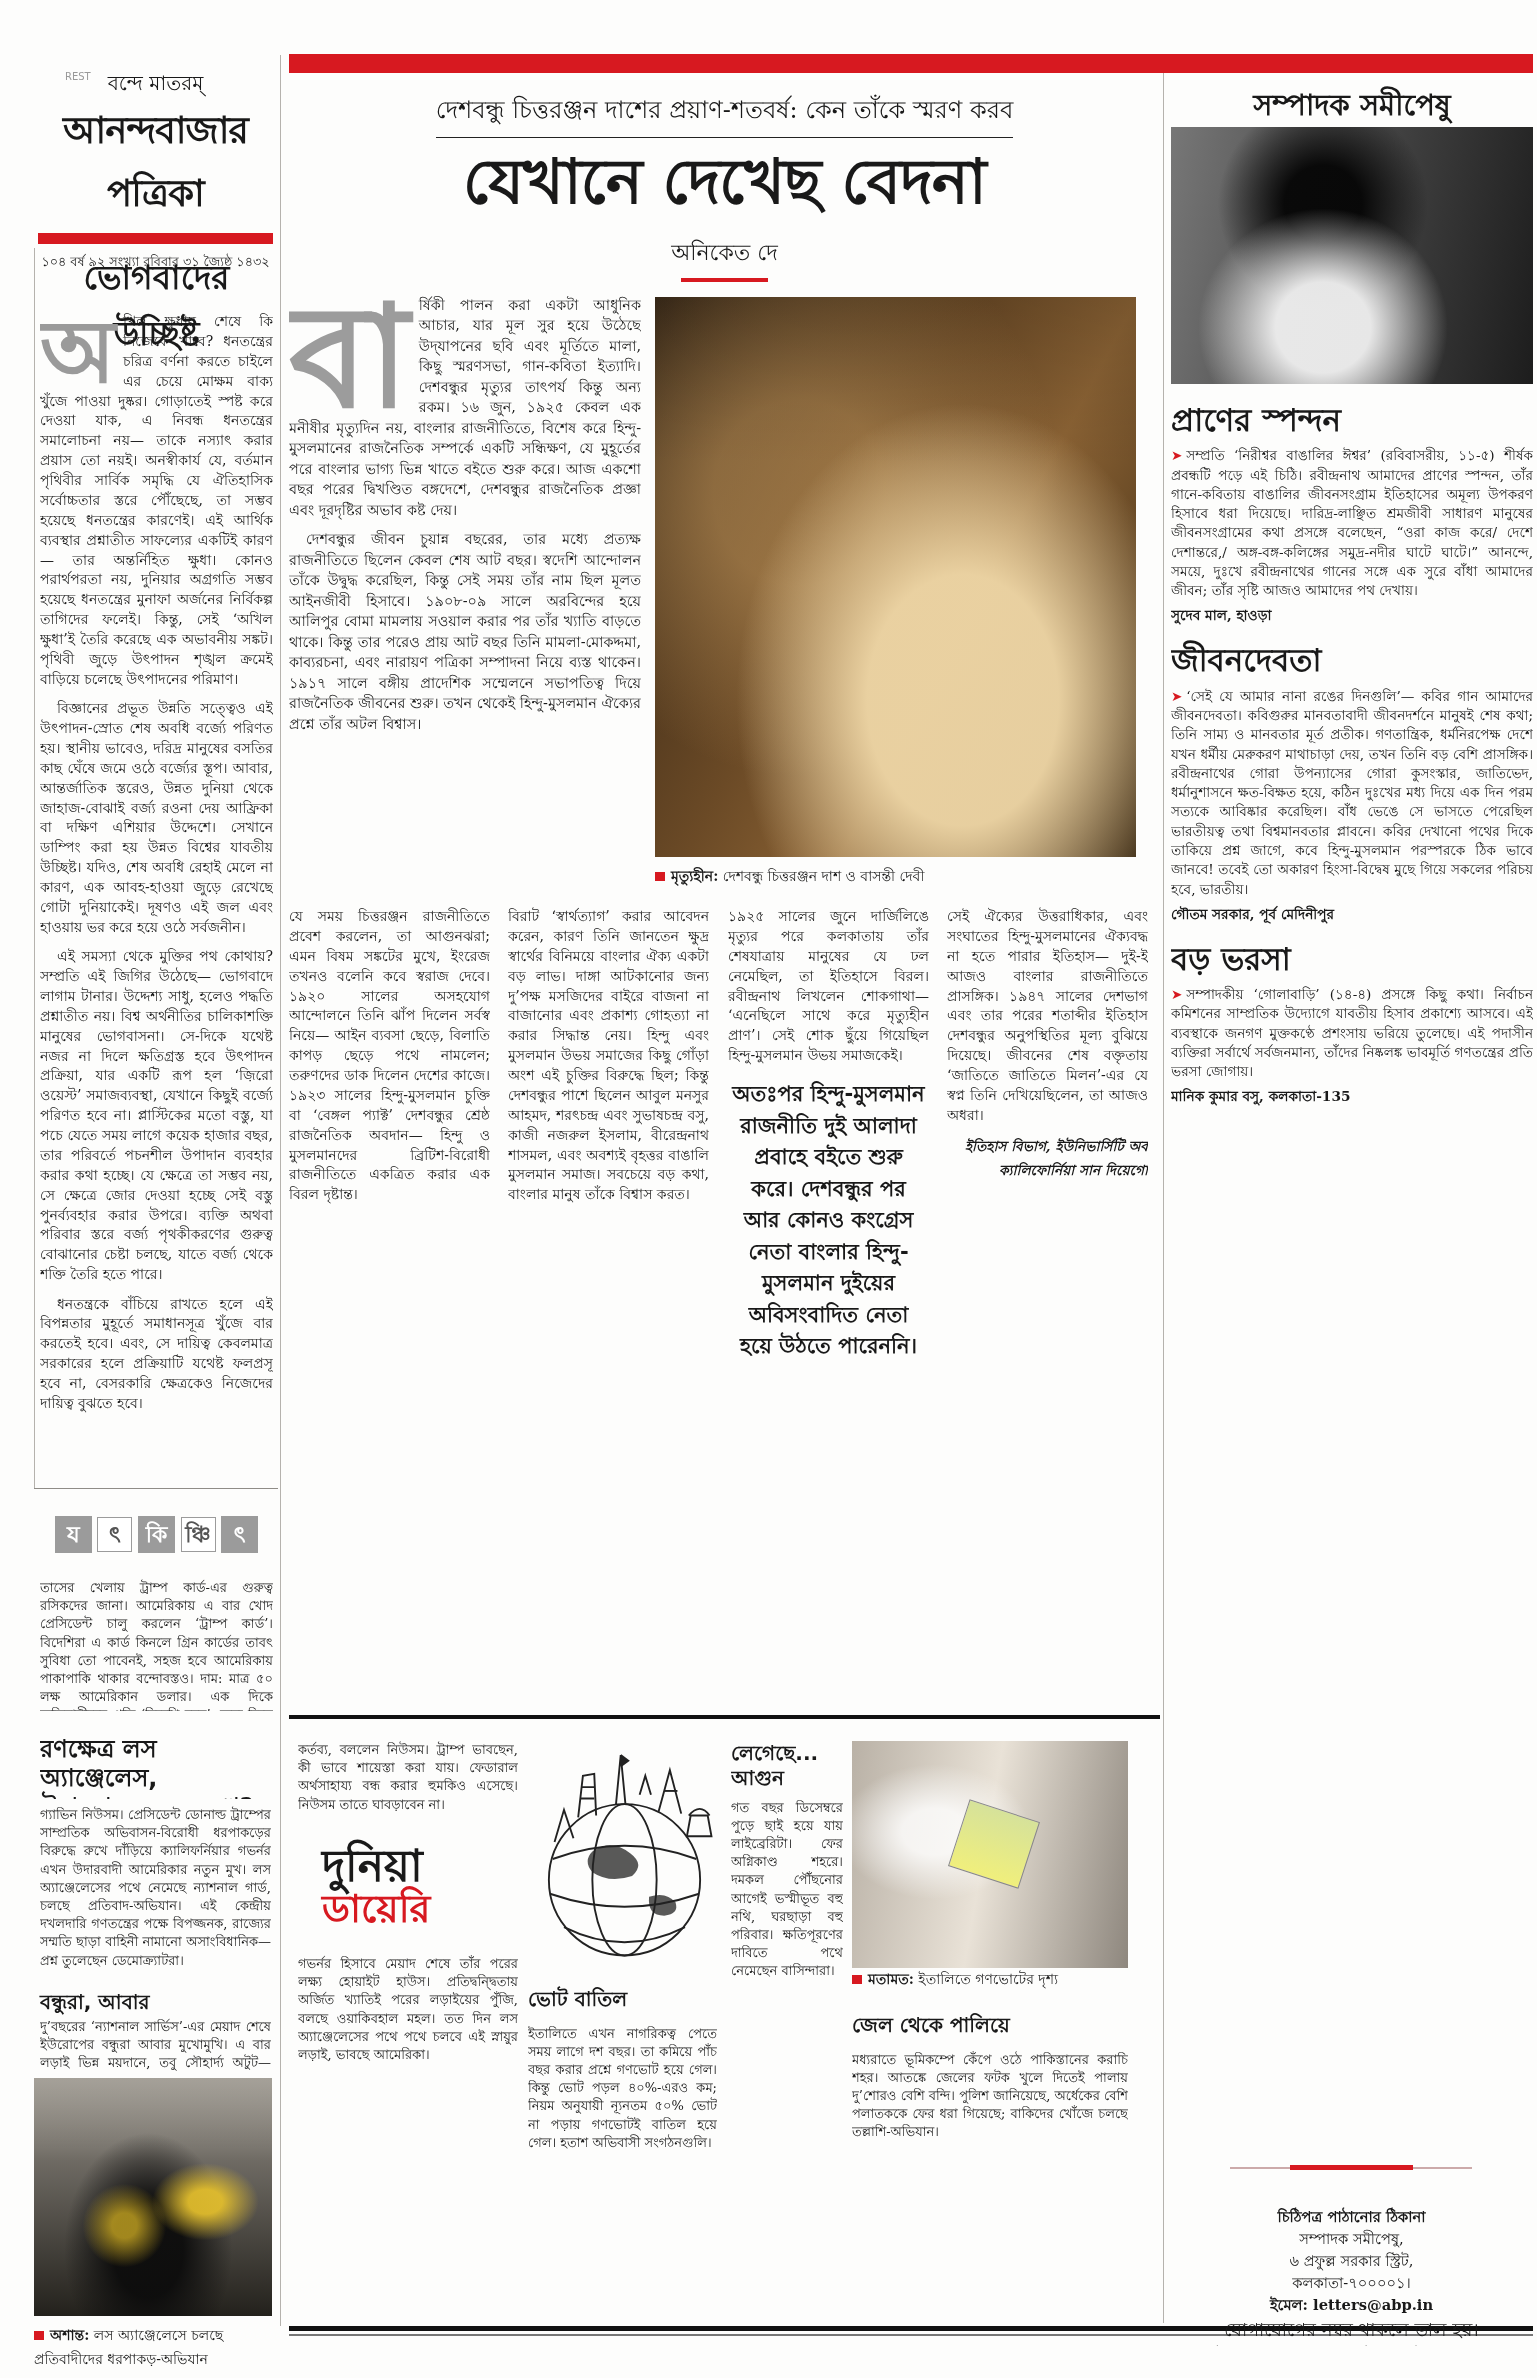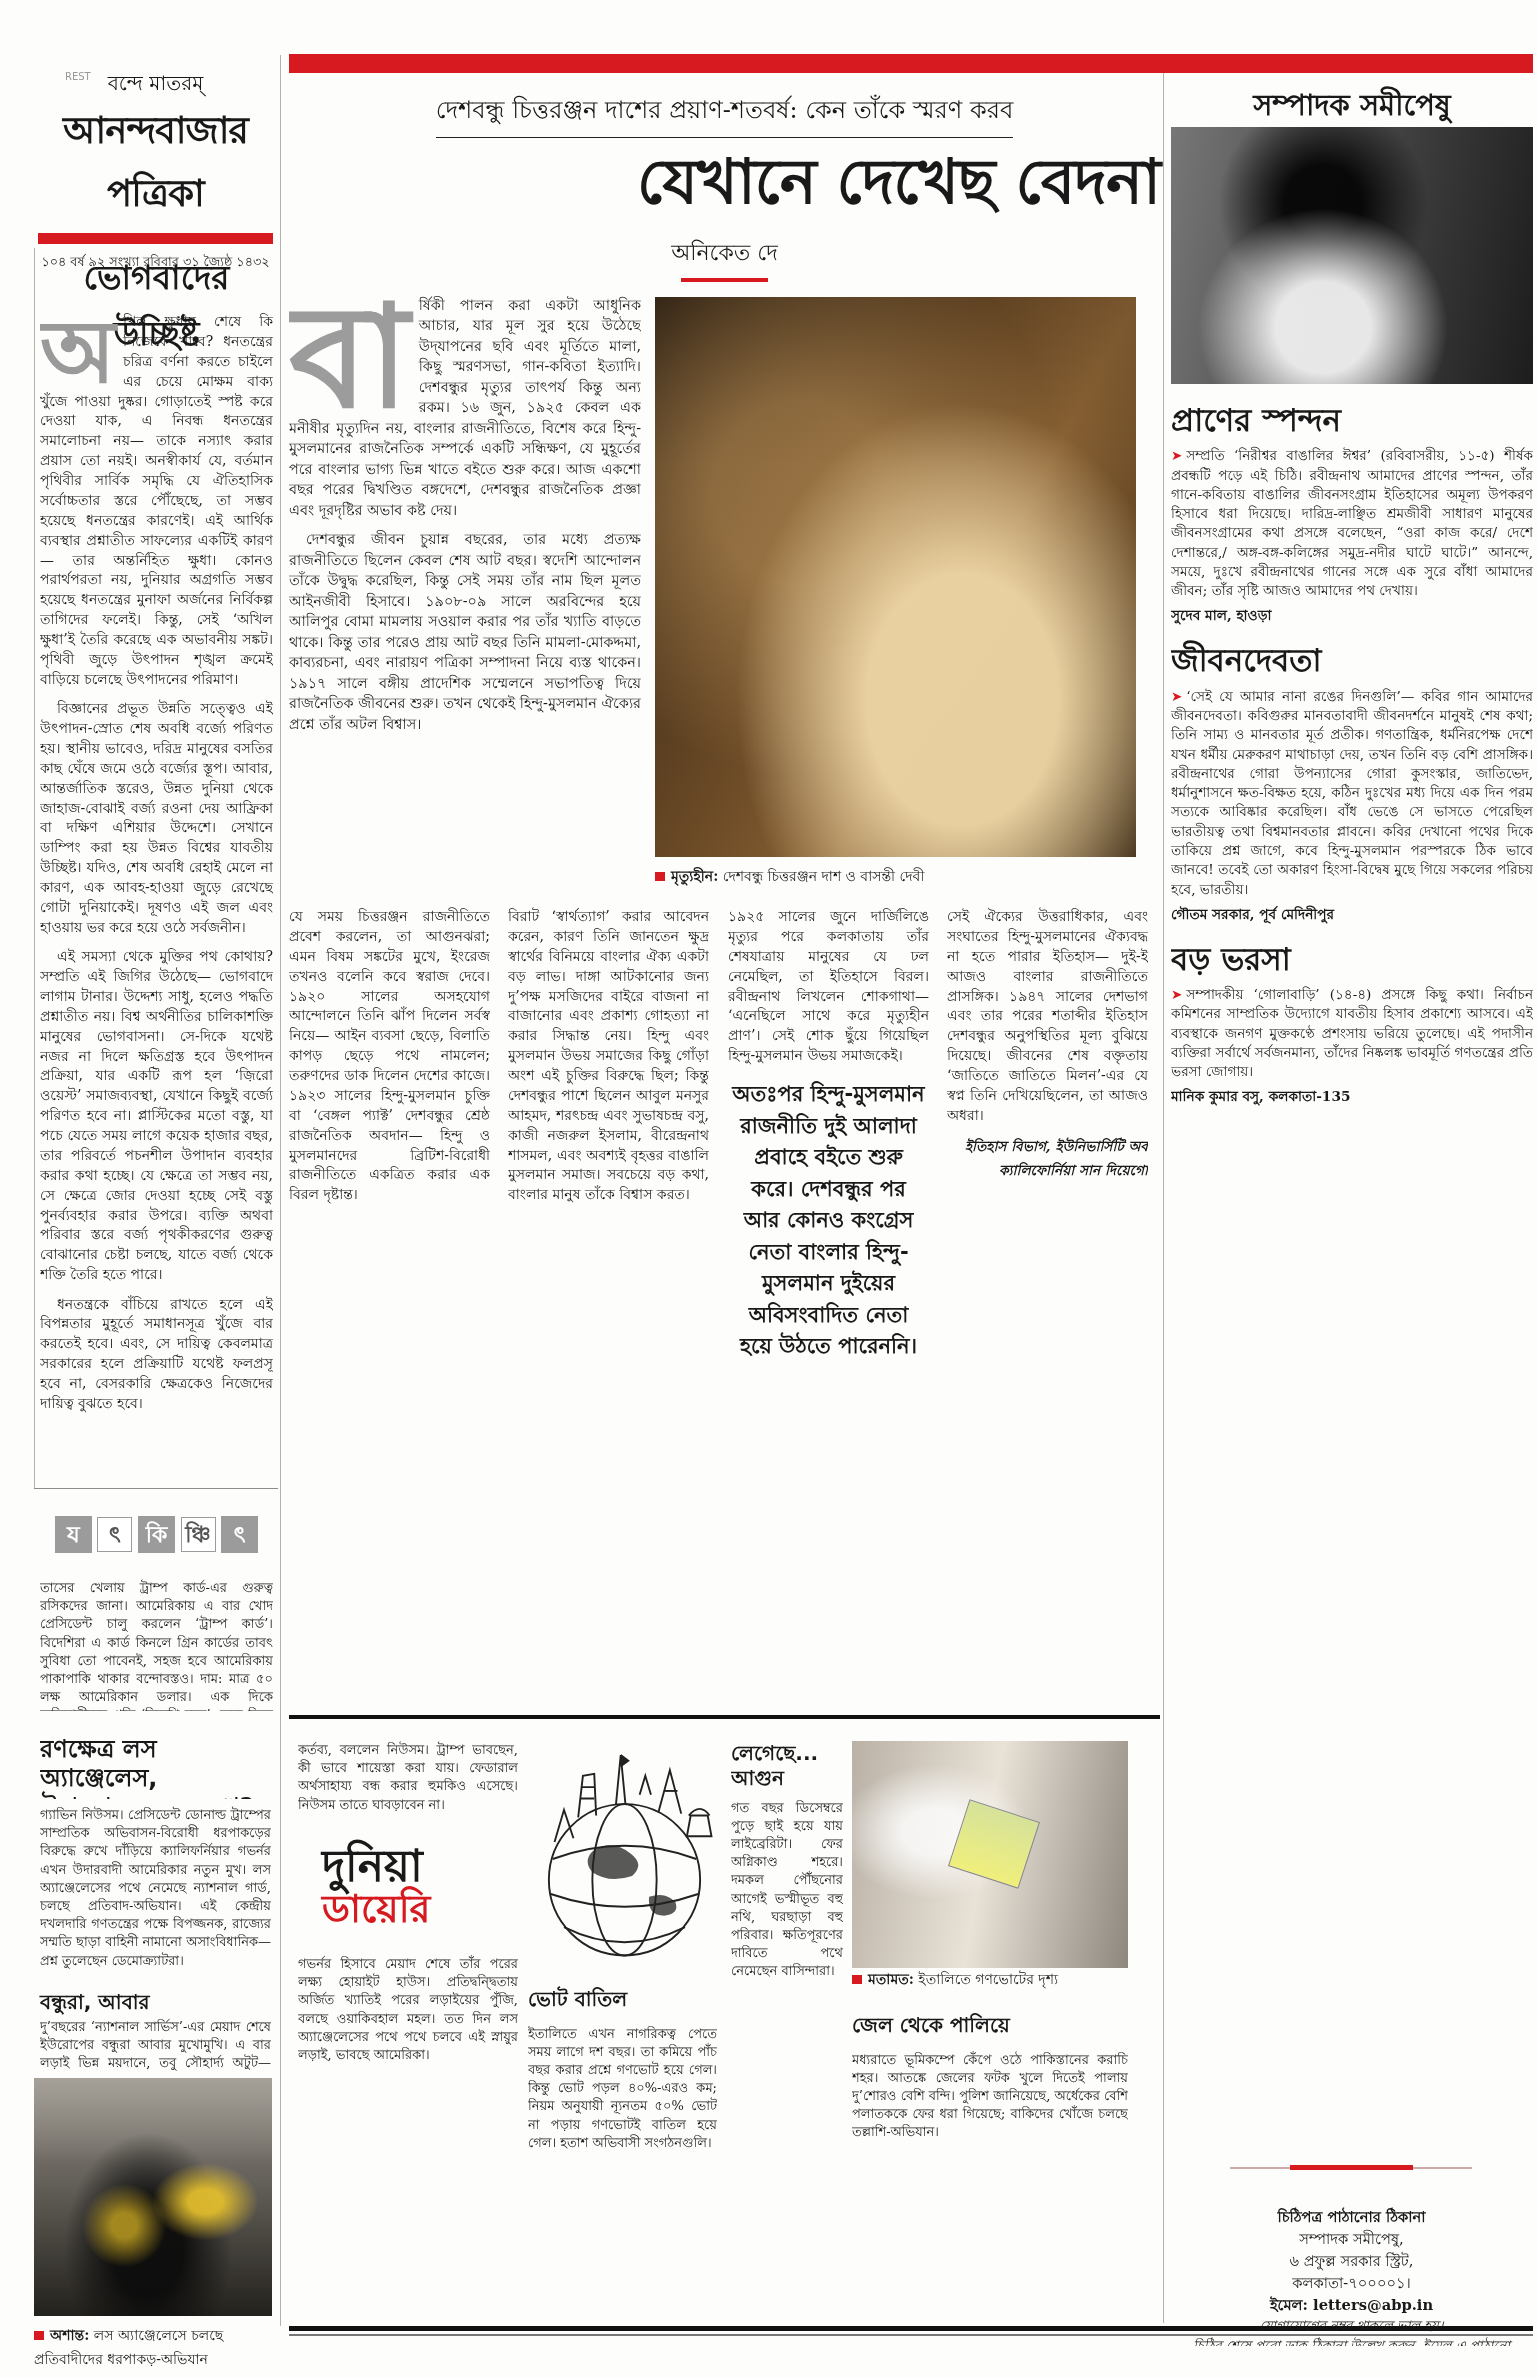--- a/index.html
+++ b/index.html
@@ -33,21 +33,21 @@
   .pullquote{font-family:"DejaVu Sans","Liberation Sans",sans-serif;font-size:21px;line-height:1.5;
              text-align:center;font-weight:bold;padding:13.2px 3.8px;}
   .credit{font-weight:bold;font-size:13.7px;text-align:right;font-style:italic;}
   
   #letters-head{font-size:29px;font-weight:bold;}
   .let-title{font-size:31px;font-weight:bold;line-height:1.15;margin:15px 0 7.6px 0;}
   .let-body{font-size:13.6px;line-height:1.42;text-align:justify;}
   .let-sig{font-weight:bold;font-size:13.7px;margin:3.8px 0 1.9px 0;}
   .arrow{color:#d71920;font-weight:bold;margin-right:3.8px;font-family:"DejaVu Sans",sans-serif;}
   #address{font-size:14.7px;line-height:1.5;text-align:center;}
-  #address .it{font-style:italic;font-size:13px;}
+  #address .it{font-size:18px;}
   
   .tile{display:inline-block;width:37px;height:37px;line-height:37px;text-align:center;
         font-size:22px;font-weight:bold;margin:0 2.8px;vertical-align:middle;
         font-family:"DejaVu Sans",sans-serif;}
   .tile.g{background:#9b9b9b;color:#fff;}
   .tile.w{background:#fff;color:#555;border:1.9px solid #9b9b9b;line-height:33px;width:33px;height:33px;}
   
   .sec-head{font-family:"DejaVu Sans","Liberation Sans",sans-serif;font-weight:bold;}
   #wd-line1{font-size:44px;font-weight:bold;line-height:1.05;}
   #wd-line2{font-size:38px;font-weight:bold;color:#d71920;line-height:1.05;}
@@ -120,21 +120,21 @@
     </div>
   <div class="abs caption ovh" style="left:34px;top:2324px;width:241px;height:47px;">
     <span class="sq"></span><span class="b">অশান্ত:</span>
     <span>লস অ্যাঞ্জেলেসে চলছে প্রতিবাদীদের ধরপাকড়-অভিযান</span>
   </div>
 
   <div class="redbar abs" style="left:289px;top:54px;width:1244px;height:19px;"></div>
   <div class="abs ctr" style="left:289px;top:91px;width:871px;">
     <span id="strap">দেশবন্ধু চিত্তরঞ্জন দাশের প্রয়াণ-শতবর্ষ: কেন তাঁকে স্মরণ করব</span>
   </div>
-  <div class="abs ctr" style="left:289px;top:134px;width:871px;text-align:right;">
+  <div class="abs ctr" style="left:289px;top:134px;width:871px;">
     <span id="main-headline">যেখানে দেখেছ বেদনা</span>
   </div>
   <div class="abs ctr" style="left:289px;top:235px;width:871px;">
     <span id="byline">অনিকেত দে</span>
     <div class="redbar" style="width:87px;height:4.7px;margin:5.7px auto 0;"></div>
   </div>
 
   <div class="abs bodytext just ovh" style="left:289px;top:295px;width:352px;height:566px;font-size:14.4px;">
     <p><span class="dropcap-big">বা</span><span>র্ষিকী পালন করা একটা আধুনিক আচার, যার মূল সুর হয়ে উঠেছে উদ্‌যাপনের ছবি এবং মূর্তিতে মালা, কিছু স্মরণসভা, গান-কবিতা ইত্যাদি। দেশবন্ধুর মৃত্যুর তাৎপর্য কিন্তু অন্য রকম। ১৬ জুন, ১৯২৫ কেবল এক মনীষীর মৃত্যুদিন নয়, বাংলার রাজনীতিতে, বিশেষ করে হিন্দু-মুসলমানের রাজনৈতিক সম্পর্কে একটি সন্ধিক্ষণ, যে মুহূর্তের পরে বাংলার ভাগ্য ভিন্ন খাতে বইতে শুরু করে। আজ একশো বছর পরের দ্বিখণ্ডিত বঙ্গদেশে, দেশবন্ধুর রাজনৈতিক প্রজ্ঞা এবং দূরদৃষ্টির অভাব কষ্ট দেয়।</span></p>
     <p>দেশবন্ধুর জীবন চুয়ান্ন বছরের, তার মধ্যে প্রত্যক্ষ রাজনীতিতে ছিলেন কেবল শেষ আট বছর। স্বদেশি আন্দোলন তাঁকে উদ্বুদ্ধ করেছিল, কিন্তু সেই সময় তাঁর নাম ছিল মূলত আইনজীবী হিসাবে। ১৯০৮-০৯ সালে অরবিন্দের হয়ে আলিপুর বোমা মামলায় সওয়াল করার পর তাঁর খ্যাতি বাড়তে থাকে। কিন্তু তার পরেও প্রায় আট বছর তিনি মামলা-মোকদ্দমা, কাব্যরচনা, এবং নারায়ণ পত্রিকা সম্পাদনা নিয়ে ব্যস্ত থাকেন। ১৯১৭ সালে বঙ্গীয় প্রাদেশিক সম্মেলনে সভাপতিত্ব দিয়ে রাজনৈতিক জীবনের শুরু। তখন থেকেই হিন্দু-মুসলমান ঐক্যের প্রশ্নে তাঁর অটল বিশ্বাস।</p>

